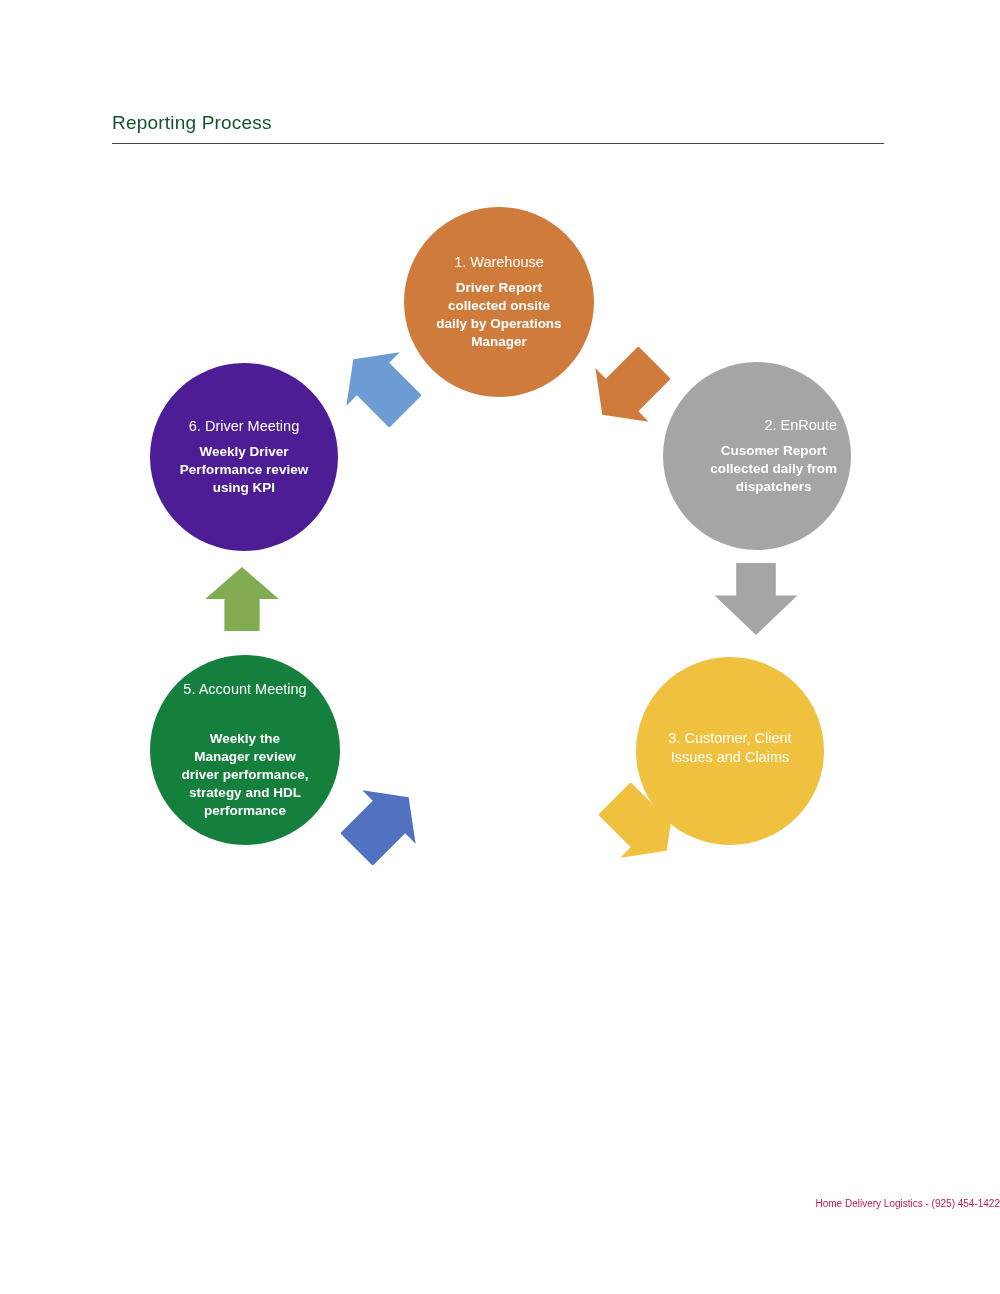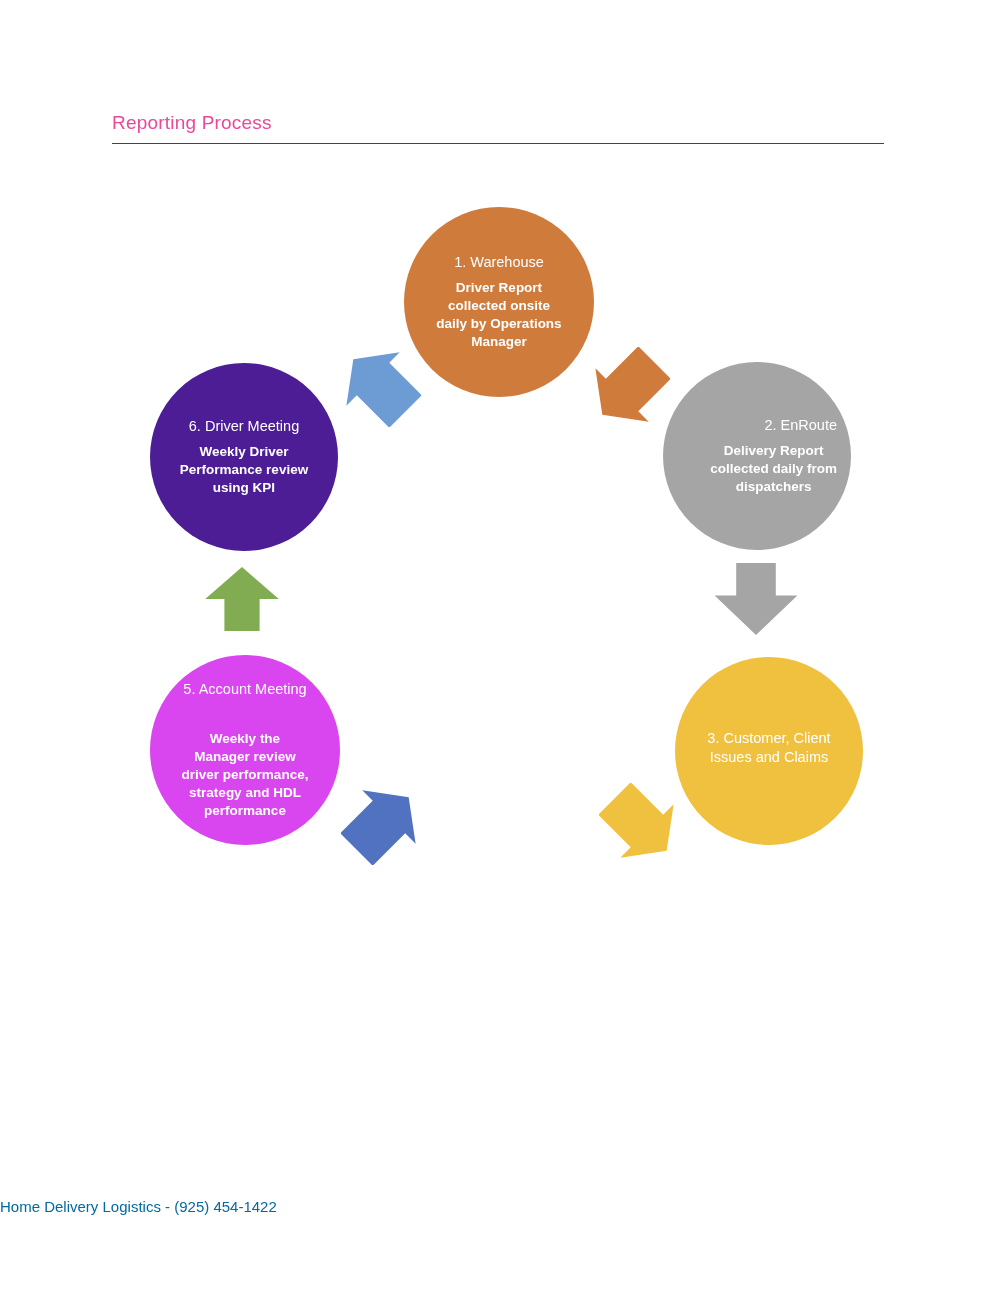--- a/index.html
+++ b/index.html
@@ -17,21 +17,21 @@
 
   
   #doc-header {
     position: absolute;
     left: 112px;
     top: 112px;
     width: 772px;
   }
   #doc-title {
     font-size: 19px;
-    color: #ec4899;
+    color: #14532d;
     font-weight: 400;
     letter-spacing: 0.2px;
     padding-bottom: 9px;
     white-space: nowrap;
   }
   #title-rule {
     border-bottom: 1px solid #444444;
     width: 100%;
     height: 0;
   }
@@ -67,21 +67,21 @@
   .node-body {
     font-size: 13.5px;
     font-weight: bold;
     line-height: 1.34;
     white-space: pre-line;
   }
 
   
   #node-1 { left: 404px; top: 207px;  width: 190px; height: 190px; }
   #node-2 { left: 663px; top: 362px;  width: 188px; height: 188px; }
-  #node-3 { left: 675px; top: 657px;  width: 188px; height: 188px; }
+  #node-3 { left: 636px; top: 657px;  width: 188px; height: 188px; }
   #node-4 { left: 404px; top: 810px;  width: 190px; height: 190px; }
   #node-5 { left: 150px; top: 655px;  width: 190px; height: 190px; }
   #node-6 { left: 150px; top: 363px;  width: 188px; height: 188px; }
 
   
   .arrow {
     position: absolute;
   }
   .arrow svg { display: block; }
 
@@ -91,23 +91,23 @@
   #arrow-4-5 { left: 341px; top: 783px;  width: 82px; height: 82px; }
   #arrow-5-6 { left: 202px; top: 563px;  width: 80px; height: 72px; }
   #arrow-6-1 { left: 339px; top: 345px;  width: 82px; height: 82px; }
 
   
   #doc-footer {
     position: absolute;
     left: 0;
     top: 1198px;
     width: 1000px;
-    text-align: left;
-    font-size: 15px;
-    color: #0369a1;
+    text-align: right;
+    font-size: 10px;
+    color: #be185d;
   }
 </style>
 </head>
 <body>
 
 <div id="doc-header">
   <div id="doc-title">Reporting Process</div>
   <div id="title-rule"></div>
 </div>
 
@@ -124,21 +124,21 @@
   <div class="arrow" id="arrow-1-2">
     <svg viewBox="0 0 100 100" width="82" height="82" aria-hidden="true">
       <g transform="rotate(45 50 50)">
         <path d="M22 6 L78 6 L78 62 L96 62 L50 96 L4 62 L22 62 Z" fill="#CE7B3C"></path>
       </g>
     </svg>
   </div>
 
   <div class="node-circle" id="node-2" style="background:#A5A5A5;align-items:flex-end;">
     <div class="node-title">2. EnRoute</div>
-    <div class="node-body">Delivery Report
+    <div class="node-body">Cusomer Report
 collected daily from
 dispatchers</div>
   </div>
 
   <div class="arrow" id="arrow-2-3">
     <svg viewBox="0 0 100 80" width="92" height="72" aria-hidden="true">
       <path d="M28 0 L72 0 L72 36 L96 36 L50 80 L4 36 L28 36 Z" fill="#A5A5A5"></path>
     </svg>
   </div>
 
@@ -157,21 +157,21 @@
 
 
   <div class="arrow" id="arrow-4-5">
     <svg viewBox="0 0 100 100" width="82" height="82" aria-hidden="true">
       <g transform="rotate(-135 50 50)">
         <path d="M22 6 L78 6 L78 62 L96 62 L50 96 L4 62 L22 62 Z" fill="#5072C0"></path>
       </g>
     </svg>
   </div>
 
-  <div class="node-circle" id="node-5" style="background:#d946ef;gap:24px;">
+  <div class="node-circle" id="node-5" style="background:#15803d;gap:24px;">
     <div class="node-title">5. Account Meeting</div>
     <div class="node-body">Weekly the
 Manager review
 driver performance,
 strategy and HDL
 performance</div>
   </div>
 
   <div class="arrow" id="arrow-5-6">
     <svg viewBox="0 0 100 80" width="80" height="72" aria-hidden="true">

